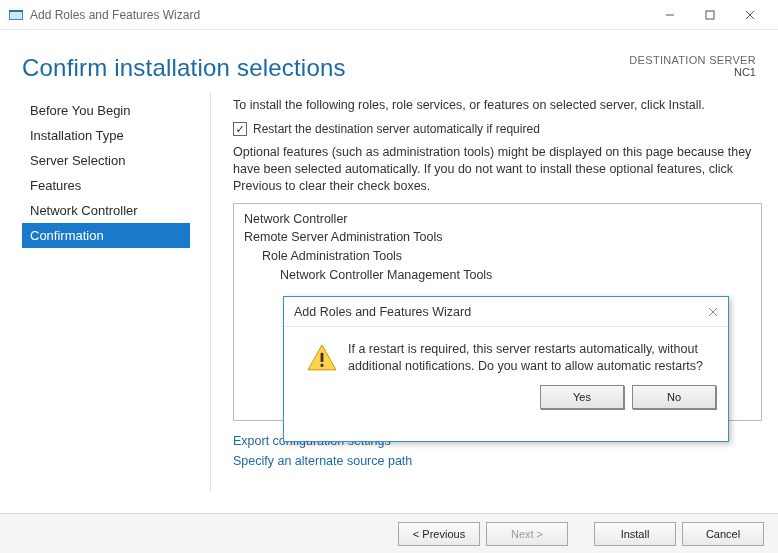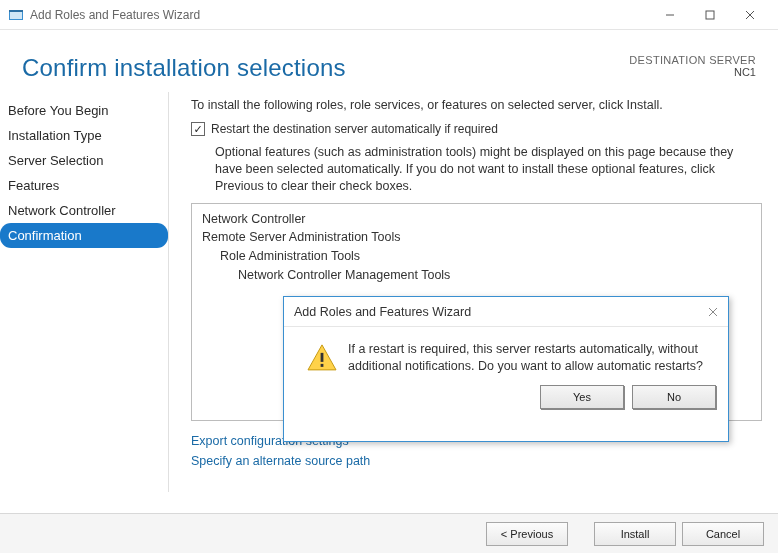--- a/index.html
+++ b/index.html
@@ -44,52 +44,53 @@
   .dest-block {
     margin-left:auto;
     text-align:right;
     font-size:11px;
     color:#555;
   }
   .dest-label { color:#666; letter-spacing:0.3px; }
   .dest-value { color:#444; }
   .body-area {
     display:flex;
+    padding-left: 22px;
     height: 400px;
+    gap: 20px;
   }
   .sidebar {
     width: 168px;
     padding-top: 6px;
   }
   .sidebar-item {
     padding: 5px 12px 5px 8px;
     font-size: 13px;
     color: #2a2a2a;
     cursor: default;
   }
   .sidebar-item.active {
     background: #1979ca;
     color: #fff;
-    border-radius: 11px;
   }
   .sidebar-item.disabled { color: #b8b8b8; }
   .main-panel {
     flex:1;
     border-left: 1px solid #e0e0e0;
     padding: 6px 16px 0 22px;
     position: relative;
   }
   .intro-text { font-size: 12.5px; color:#333; margin-bottom: 10px; }
   .checkbox-row { display:flex; align-items:center; margin-bottom:8px; }
   .checkbox-row .cb {
     width:14px; height:14px; border:1px solid #666; margin-right:6px;
     display:flex; align-items:center; justify-content:center;
     font-size:11px; line-height:1; color:#222;
   }
-  .opt-text { font-size:12.5px; color:#333; line-height:1.35; margin-bottom:8px;margin-left:24px; }
+  .opt-text { font-size:12.5px; color:#333; line-height:1.35; margin-bottom:8px; }
   .features-box {
     border:1px solid #bcbcbc;
     height: 218px;
     padding: 6px 10px;
     font-size:12.5px;
     color:#333;
     overflow:hidden;
     line-height:1.5;
   }
   .indent1 { padding-left:18px; }
@@ -223,20 +224,21 @@
 
     <div class="links">
       <a href="#">Export configuration settings</a>
       <a href="#">Specify an alternate source path</a>
     </div>
   </div>
 </div>
 
 <div class="footer-bar">
   <button class="btn">&lt; Previous</button>
+  <button class="btn disabled">Next &gt;</button>
   <span style="width:14px"></span>
   <button class="btn">Install</button>
   <button class="btn">Cancel</button>
 </div>
 
 <div class="modal">
   <div class="modal-title">
     <span>Add Roles and Features Wizard</span>
     <span class="closex">
       <svg width="10" height="10">

